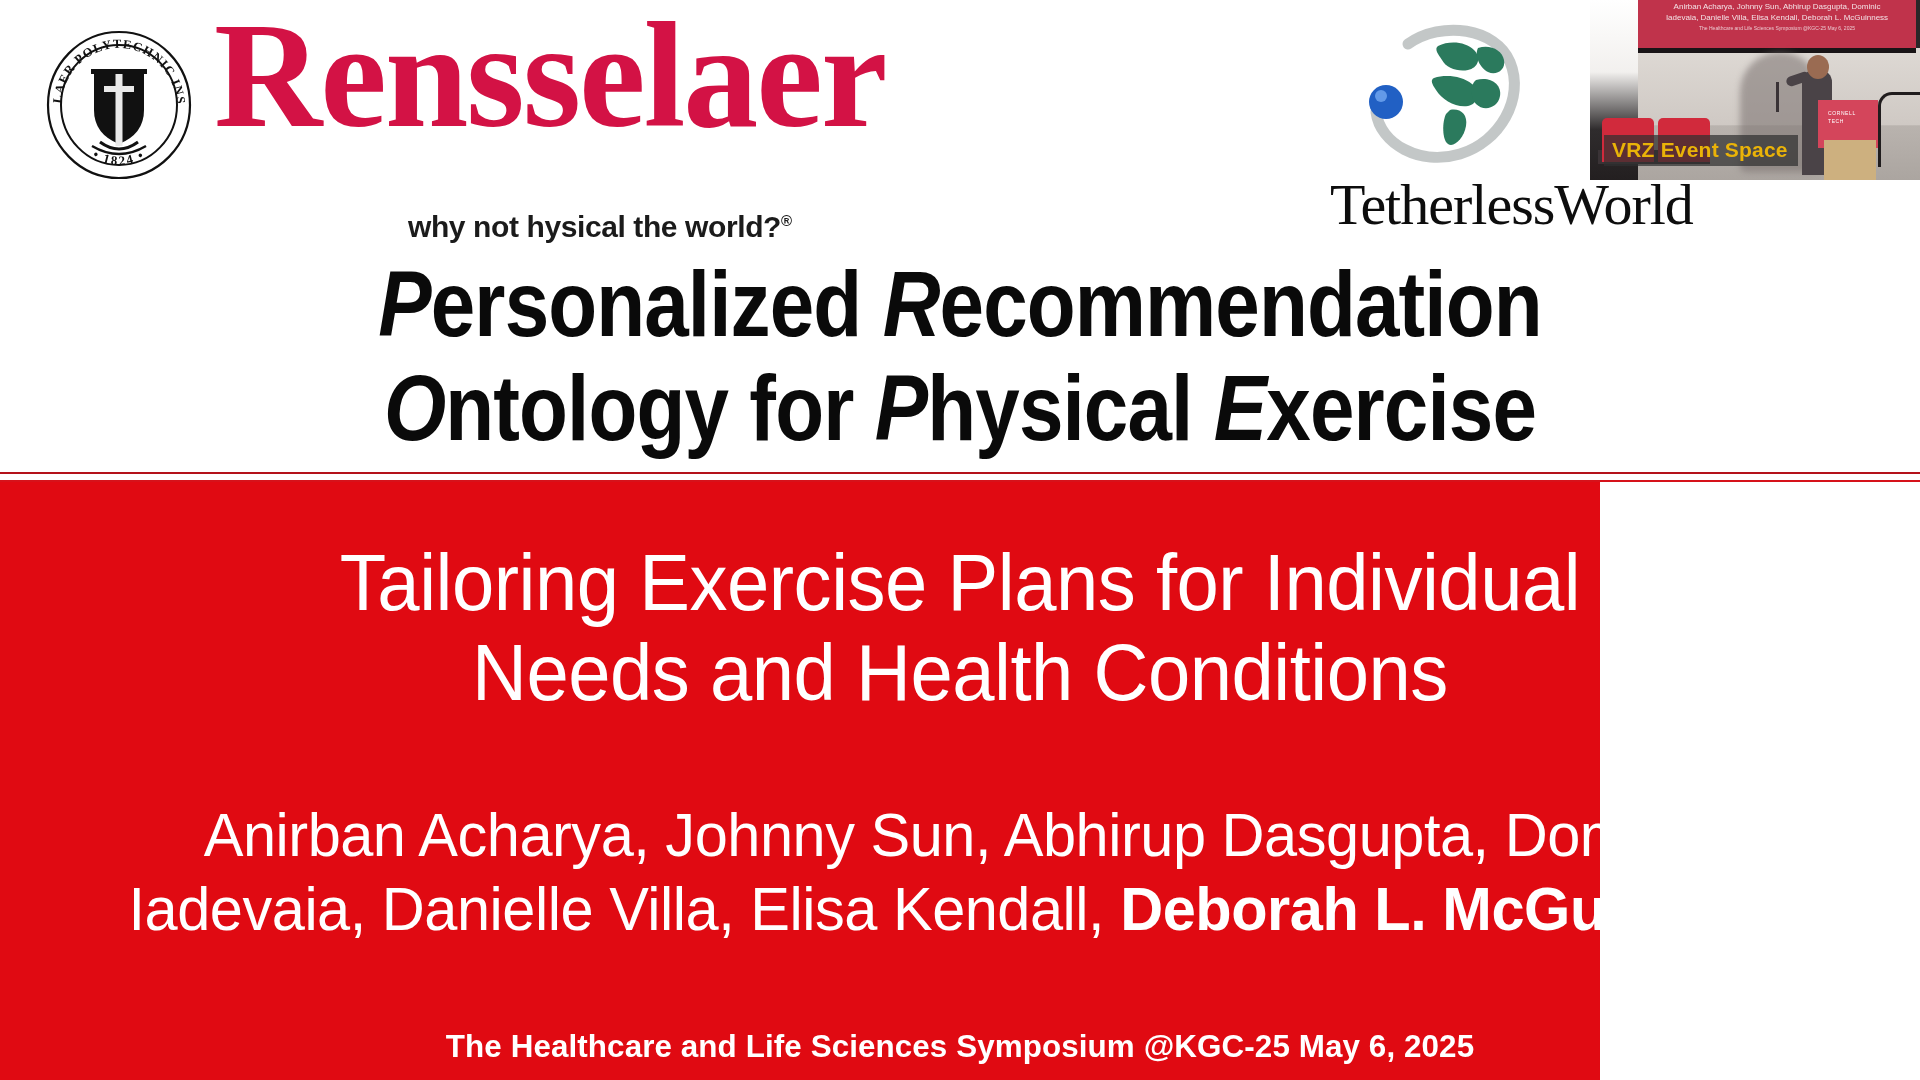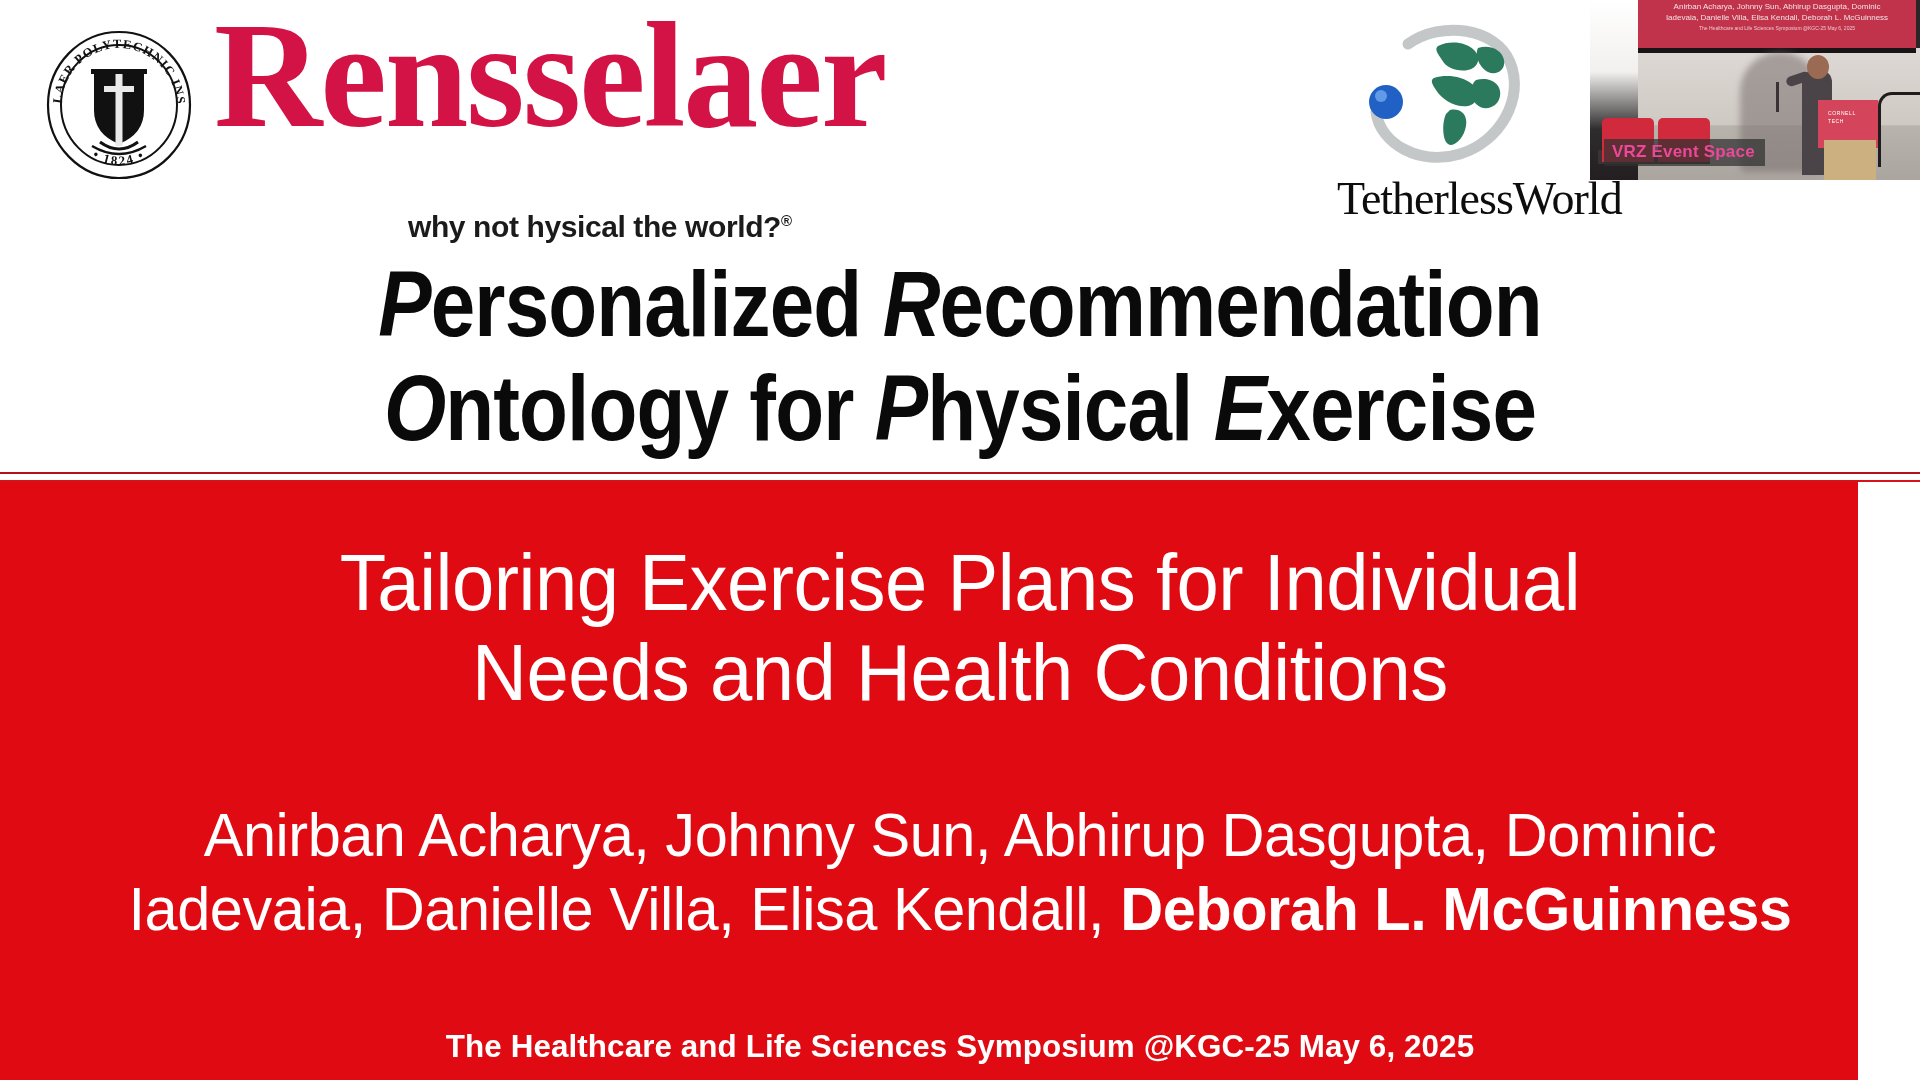--- a/index.html
+++ b/index.html
@@ -82,24 +82,24 @@
   }
   .tw-globe {
     position: absolute;
     left: 20px;
     top: 0px;
     width: 190px;
     height: 155px;
   }
   .tw-text {
     position: absolute;
-    left: 7px;
+    left: 0px;
     top: 158px;
     font-family: "Liberation Serif", "DejaVu Serif", serif;
-    font-size: 46px;
+    font-size: 58px;
     font-weight: 400;
     color: #0d0d0d;
     letter-spacing: -1px;
     white-space: nowrap;
     line-height: 1;
   }
 
   
   .video-pip {
     position: absolute;
@@ -220,23 +220,23 @@
     position: absolute;
     left: 186px; top: 82px;
     width: 3px; height: 30px;
     background: #3a3336;
   }
   .pip-label {
     position: absolute;
     left: 14px;
     bottom: 14px;
     background: rgba(48,48,48,.72);
-    color: #ec4899;
+    color: #eab308;
     font-family: "Liberation Sans", sans-serif;
-    font-size: 17px;
+    font-size: 21px;
     font-weight: 700;
     padding: 3px 10px 4px 8px;
     letter-spacing: .2px;
     white-space: nowrap;
     z-index: 5;
   }
 
   
   .title-block {
     position: absolute;
@@ -270,21 +270,21 @@
     border-top: 2px solid #b4121a;
     border-bottom: 2px solid #d6121a;
     z-index: 5;
   }
 
   
   .red-zone {
     position: absolute;
     left: 0;
     top: 478px;
-    width: 1858px;
+    width: 1600px;
     height: 602px;
     background: #e00a12;
   }
   .subtitle-block {
     position: absolute;
     left: 0;
     top: 60px;
     width: 1920px;
     text-align: center;
   }

